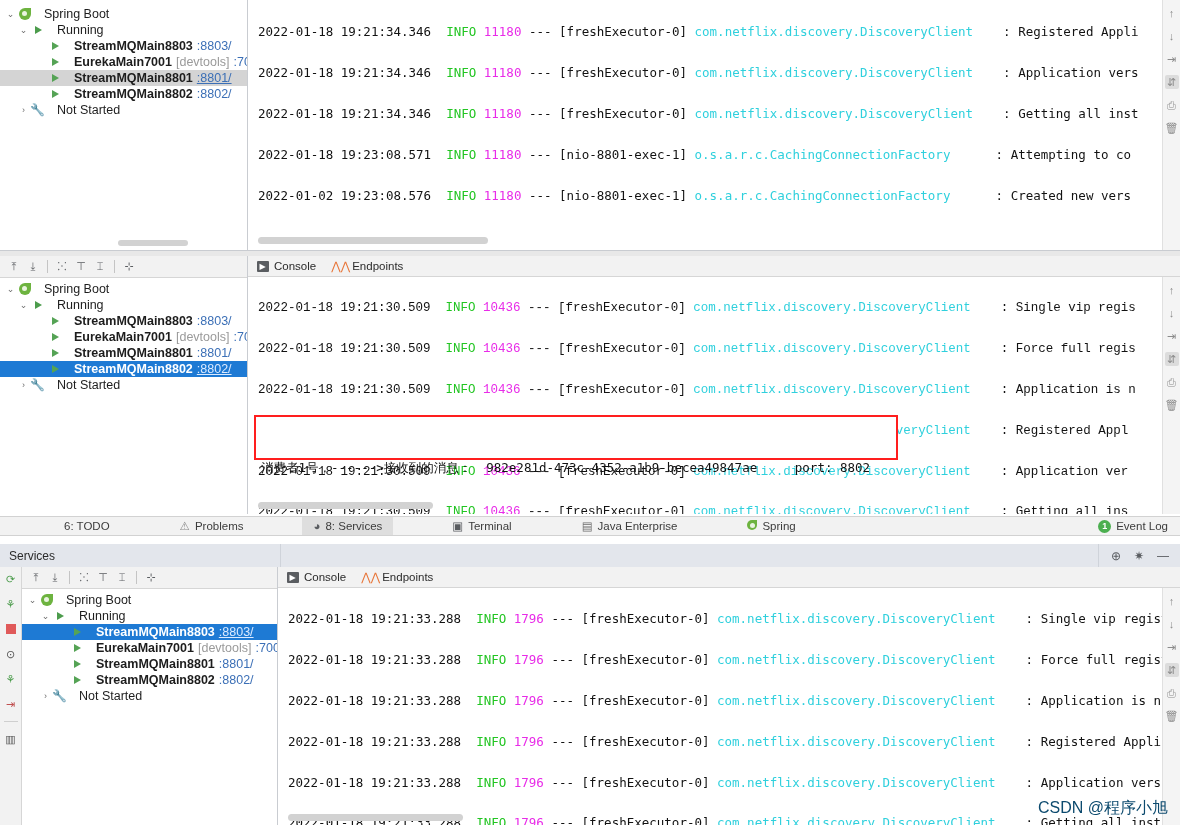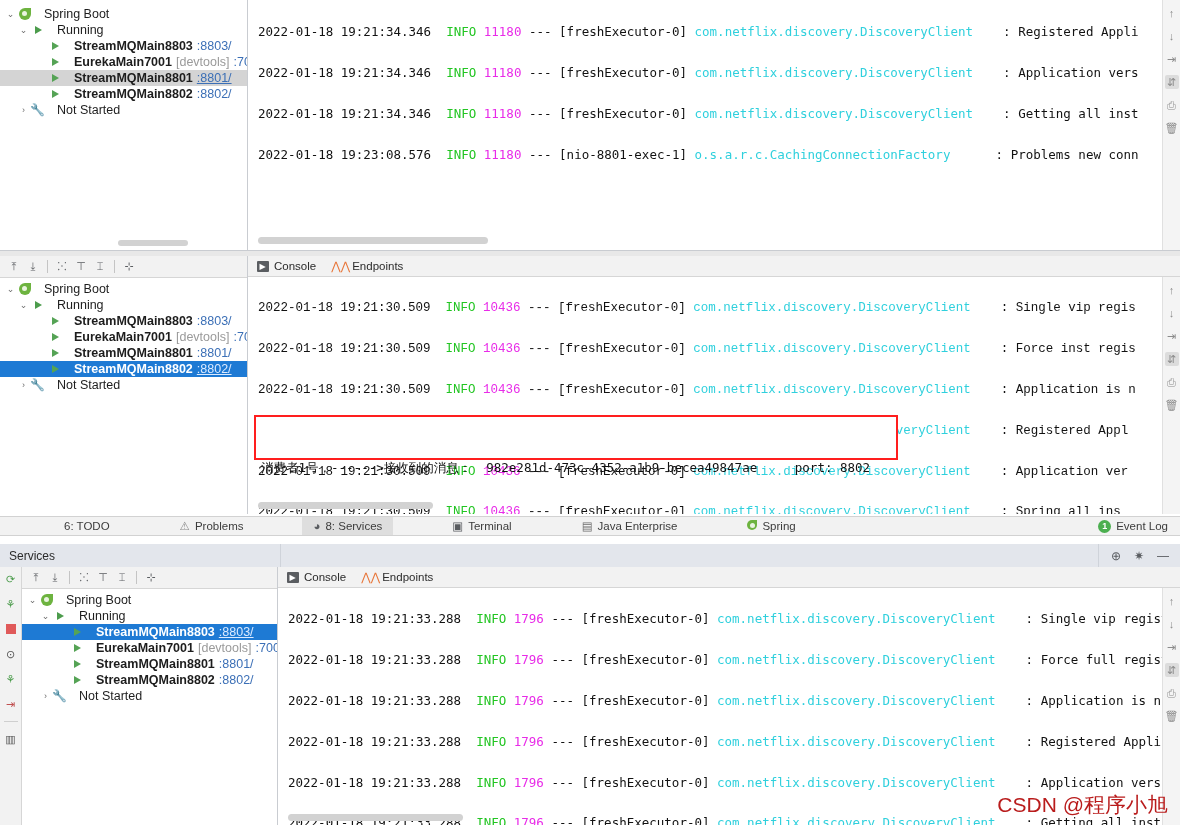--- a/index.html
+++ b/index.html
@@ -141,21 +141,21 @@
     position: absolute; left: 0; top: 0; bottom: 0; width: 22px;
     background: #f2f2f2; border-right: 1px solid #d6d6d6;
     display: flex; flex-direction: column; align-items: center;
     padding-top: 4px; gap: 9px;
   }
   .vtoolbar .vi { width: 16px; height: 16px; display:flex; align-items:center; justify-content:center; font-size: 11px; color:#4f7f4f; }
   .vsep { width: 14px; height: 1px; background: #cfcfcf; }
 
   .watermark {
     position: absolute; right: 12px; bottom: 6px;
-    color: #b91c1c; font-size: 21px;
+    color: #0c4a6e; font-size: 16px;
     font-family: "Liberation Sans", sans-serif;
   }
   .divider-h { position:absolute; left:0; width:1180px; height:1px; background:#c9ccd1; }
 </style>
 </head>
 <body>
 
 <div class="page">
 
   <div class="panel" id="panel-top" style="top:0; height:250px;">
@@ -214,21 +214,22 @@
       </div>
       <div style="position:absolute;left:118px;bottom:4px;width:70px;height:6px;background:#d2d2d2;border-radius:3px;"></div>
     </div>
 
     <div class="console-pane" style="left:248px; width:932px;">
       <div class="logwrap" style="height:250px;">
         <div class="logs" style="padding-top:2px;">
 <div><span>2022-01-18 19:21:34.346</span>  <span class="info">INFO</span> <span class="pid">11180</span> --- <span>[freshExecutor-0]</span> <span class="cls">com.netflix.discovery.DiscoveryClient</span>    <span>: Registered Appli</span></div>
 <div><span>2022-01-18 19:21:34.346</span>  <span class="info">INFO</span> <span class="pid">11180</span> --- <span>[freshExecutor-0]</span> <span class="cls">com.netflix.discovery.DiscoveryClient</span>    <span>: Application vers</span></div>
 <div><span>2022-01-18 19:21:34.346</span>  <span class="info">INFO</span> <span class="pid">11180</span> --- <span>[freshExecutor-0]</span> <span class="cls">com.netflix.discovery.DiscoveryClient</span>    <span>: Getting all inst</span></div>
-<div><span>2022-01-18 19:23:08.576</span>  <span class="info">INFO</span> <span class="pid">11180</span> --- <span>[nio-8801-exec-1]</span> <span class="cls">o.s.a.r.c.CachingConnectionFactory</span>      <span>: Problems new conn</span></div>
+<div><span>2022-01-18 19:23:08.571</span>  <span class="info">INFO</span> <span class="pid">11180</span> --- <span>[nio-8801-exec-1]</span> <span class="cls">o.s.a.r.c.CachingConnectionFactory</span>      <span>: Attempting to co</span></div>
+<div><span>2022-01-02 19:23:08.576</span>  <span class="info">INFO</span> <span class="pid">11180</span> --- <span>[nio-8801-exec-1]</span> <span class="cls">o.s.a.r.c.CachingConnectionFactory</span>      <span>: Created new vers</span></div>
 
 
 
 
         </div>
         <div class="hscroll" style="left:10px; bottom:6px; width:230px;"></div>
         <div class="cgutter">
           <div class="g">↑</div>
           <div class="g">↓</div>
           <div class="g">⇥</div>
@@ -318,25 +319,25 @@
           <span>Console</span>
         </div>
         <div class="ctab">
           <span class="ctab-ico" style="color:#e8763a;">⋀⋀</span>
           <span>Endpoints</span>
         </div>
       </div>
       <div class="logwrap">
         <div class="logs" style="padding-top:1px;font-family:Liberation Mono, monospace;">
 <div><span>2022-01-18 19:21:30.509</span>  <span class="info">INFO</span> <span class="pid">10436</span> --- <span>[freshExecutor-0]</span> <span class="cls">com.netflix.discovery.DiscoveryClient</span>    <span>: Single vip regis</span></div>
-<div><span>2022-01-18 19:21:30.509</span>  <span class="info">INFO</span> <span class="pid">10436</span> --- <span>[freshExecutor-0]</span> <span class="cls">com.netflix.discovery.DiscoveryClient</span>    <span>: Force inst regis</span></div>
+<div><span>2022-01-18 19:21:30.509</span>  <span class="info">INFO</span> <span class="pid">10436</span> --- <span>[freshExecutor-0]</span> <span class="cls">com.netflix.discovery.DiscoveryClient</span>    <span>: Force full regis</span></div>
 <div><span>2022-01-18 19:21:30.509</span>  <span class="info">INFO</span> <span class="pid">10436</span> --- <span>[freshExecutor-0]</span> <span class="cls">com.netflix.discovery.DiscoveryClient</span>    <span>: Application is n</span></div>
 <div><span>2022-01-18 19:21:30.509</span>  <span class="info">INFO</span> <span class="pid">10436</span> --- <span>[freshExecutor-0]</span> <span class="cls">com.netflix.discovery.DiscoveryClient</span>    <span>: Registered Appl</span></div>
 <div><span>2022-01-18 19:21:30.509</span>  <span class="info">INFO</span> <span class="pid">10436</span> --- <span>[freshExecutor-0]</span> <span class="cls">com.netflix.discovery.DiscoveryClient</span>    <span>: Application ver</span></div>
-<div><span>2022-01-18 19:21:30.509</span>  <span class="info">INFO</span> <span class="pid">10436</span> --- <span>[freshExecutor-0]</span> <span class="cls">com.netflix.discovery.DiscoveryClient</span>    <span>: Spring all ins</span></div>
+<div><span>2022-01-18 19:21:30.509</span>  <span class="info">INFO</span> <span class="pid">10436</span> --- <span>[freshExecutor-0]</span> <span class="cls">com.netflix.discovery.DiscoveryClient</span>    <span>: Getting all ins</span></div>
 
         </div>
 
         <div class="hl-box" style="position:absolute; left:8px; top:140px; width:640px; height:41px; background:#ffffff;">
           <div class="logs" style="padding-left:5px; line-height:20.4px; font-size:12.5px;">
             <div>消费者1号，------&gt;接收到的消息：  982e281d-473c-4352-a1b9-becea49847ae     port: 8802</div>
             
           </div>
         </div>
         <div class="hscroll" style="left:10px; bottom:5px; width:175px;"></div>

